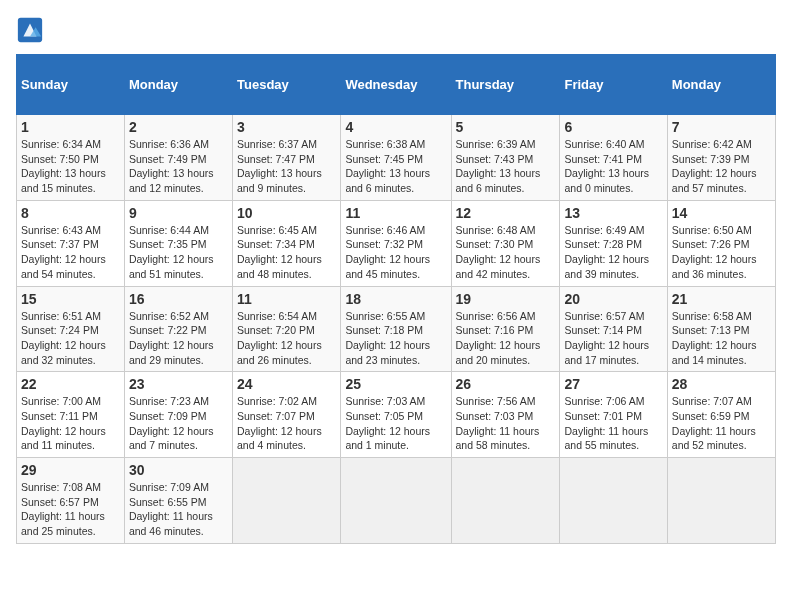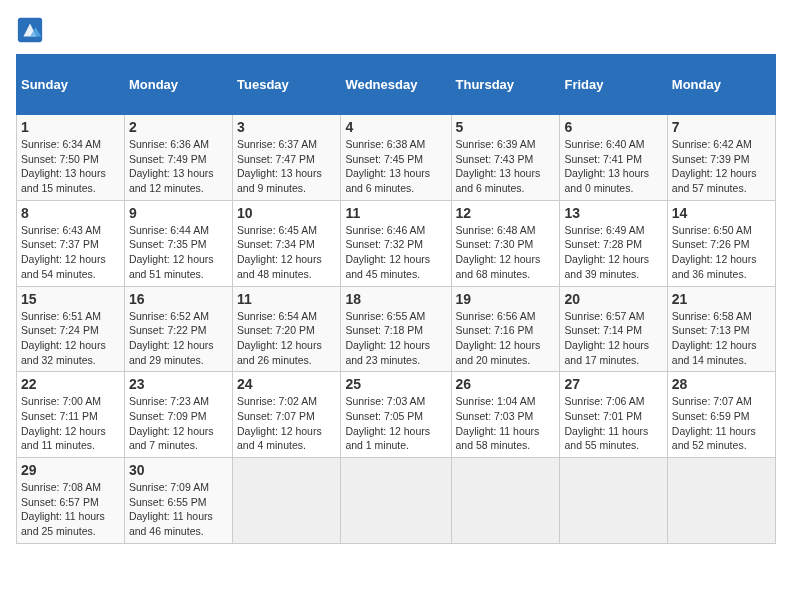--- a/index.html
+++ b/index.html
@@ -192,21 +192,21 @@
           <div class="cell-text">Sunrise: 6:46 AM</div>
           <div class="cell-text">Sunset: 7:32 PM</div>
           <div class="cell-text">Daylight: 12 hours</div>
           <div class="cell-text">and 45 minutes.</div>
         </td>
         <td>
           <span class="day-num">12</span>
           <div class="cell-text">Sunrise: 6:48 AM</div>
           <div class="cell-text">Sunset: 7:30 PM</div>
           <div class="cell-text">Daylight: 12 hours</div>
-          <div class="cell-text">and 68 minutes.</div>
+          <div class="cell-text">and 42 minutes.</div>
         </td>
         <td>
           <span class="day-num">13</span>
           <div class="cell-text">Sunrise: 6:49 AM</div>
           <div class="cell-text">Sunset: 7:28 PM</div>
           <div class="cell-text">Daylight: 12 hours</div>
           <div class="cell-text">and 39 minutes.</div>
         </td>
         <td>
           <span class="day-num">14</span>
@@ -291,21 +291,21 @@
         </td>
         <td>
           <span class="day-num">25</span>
           <div class="cell-text">Sunrise: 7:03 AM</div>
           <div class="cell-text">Sunset: 7:05 PM</div>
           <div class="cell-text">Daylight: 12 hours</div>
           <div class="cell-text">and 1 minute.</div>
         </td>
         <td>
           <span class="day-num">26</span>
-          <div class="cell-text">Sunrise: 1:04 AM</div>
+          <div class="cell-text">Sunrise: 7:56 AM</div>
           <div class="cell-text">Sunset: 7:03 PM</div>
           <div class="cell-text">Daylight: 11 hours</div>
           <div class="cell-text">and 58 minutes.</div>
         </td>
         <td>
           <span class="day-num">27</span>
           <div class="cell-text">Sunrise: 7:06 AM</div>
           <div class="cell-text">Sunset: 7:01 PM</div>
           <div class="cell-text">Daylight: 11 hours</div>
           <div class="cell-text">and 55 minutes.</div>

